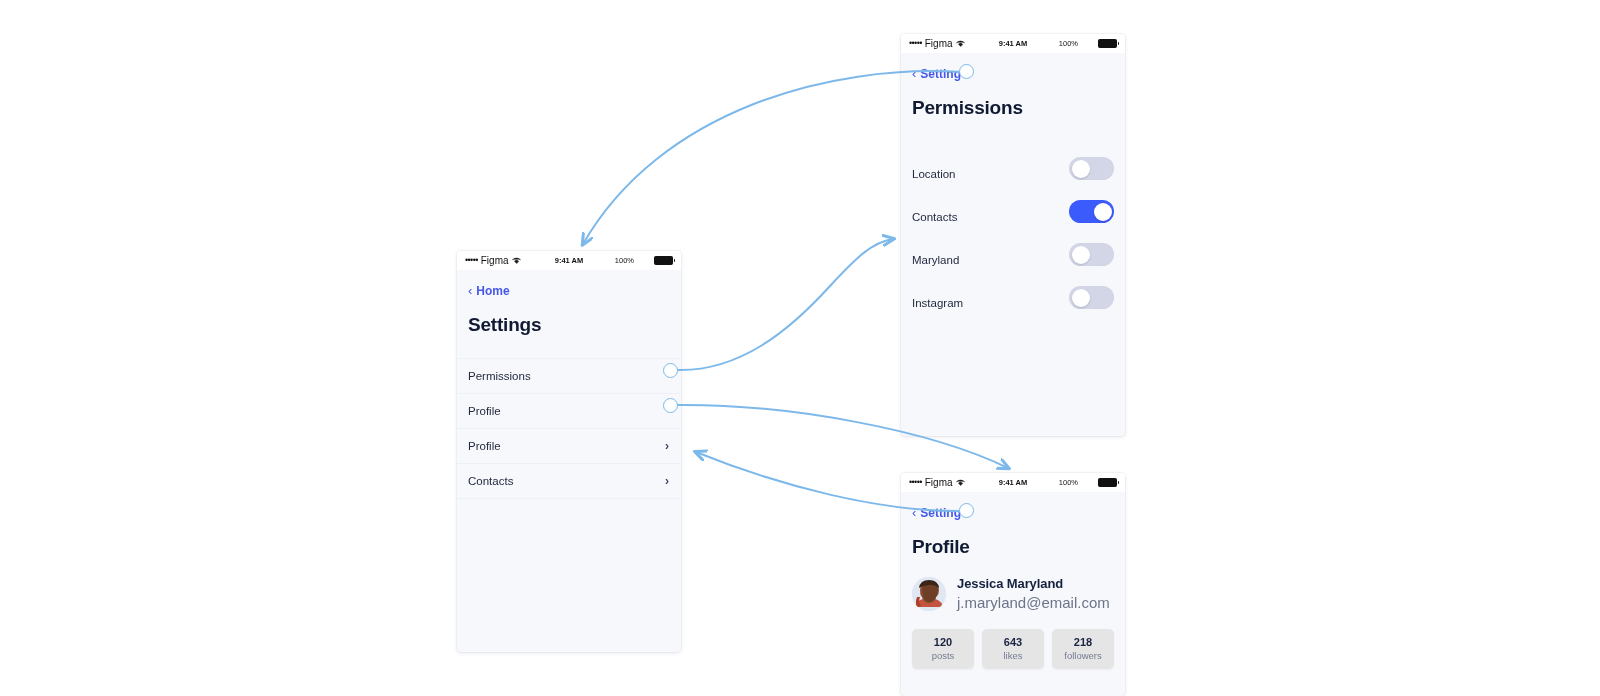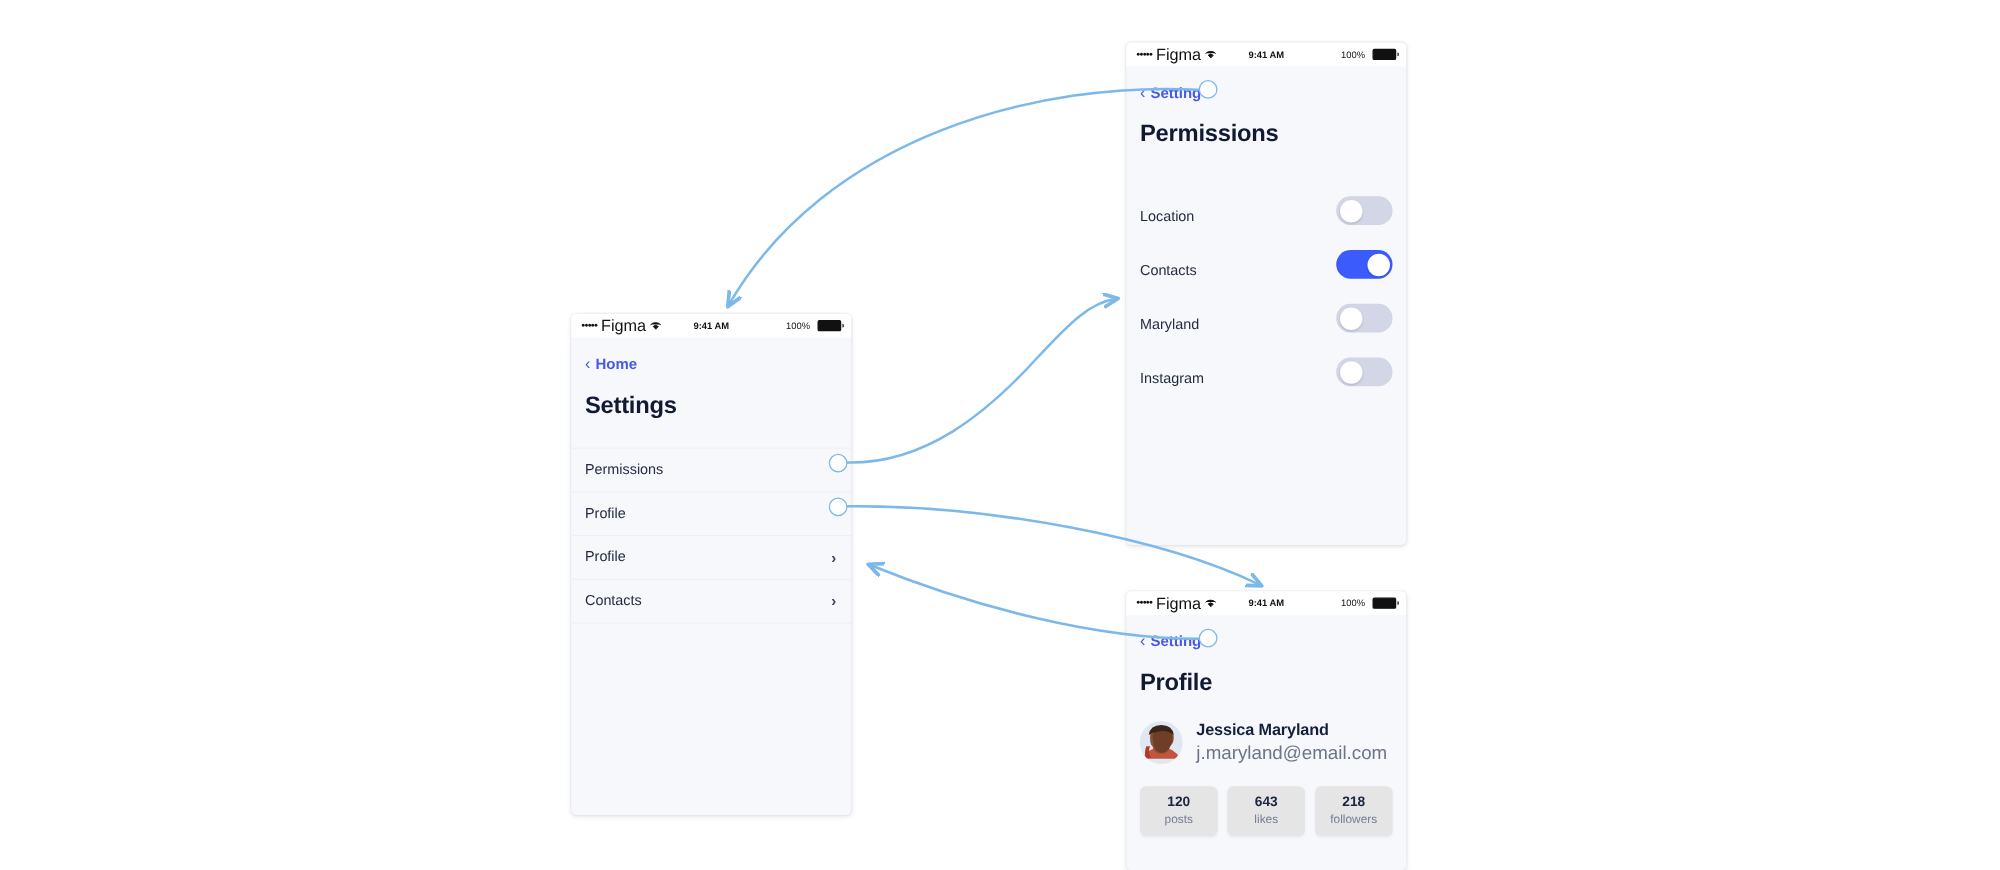--- a/index.html
+++ b/index.html
@@ -51,33 +51,33 @@
     background: #ffffff;
     display: flex;
     align-items: center;
     padding: 0 8px;
     font-size: 7.5px;
     color: #111111;
     position: relative;
   }
   .sb-left { display: flex; align-items: center; gap: 3px; }
   .sb-dots { letter-spacing: -0.6px; font-size: 9px; line-height: 1; }
-  .sb-carrier { font-size: 13px; }
+  .sb-carrier { font-size: 10px; }
   .sb-wifi { display: inline-block; width: 9px; height: 7px; }
   .sb-center {
     position: absolute;
     left: 0; right: 0;
     text-align: center;
     font-size: 7.5px;
     font-weight: 600;
   }
   .sb-right {
     margin-left: auto;
     display: flex;
-    gap: 6px;
+    gap: 20px;
     font-size: 7.5px;
     position: relative;
     z-index: 1;
   }
   .sb-battery {
     width: 17px; height: 7.5px;
     border: 1px solid #111;
     border-radius: 1.5px;
     background: #111;
     position: relative;

